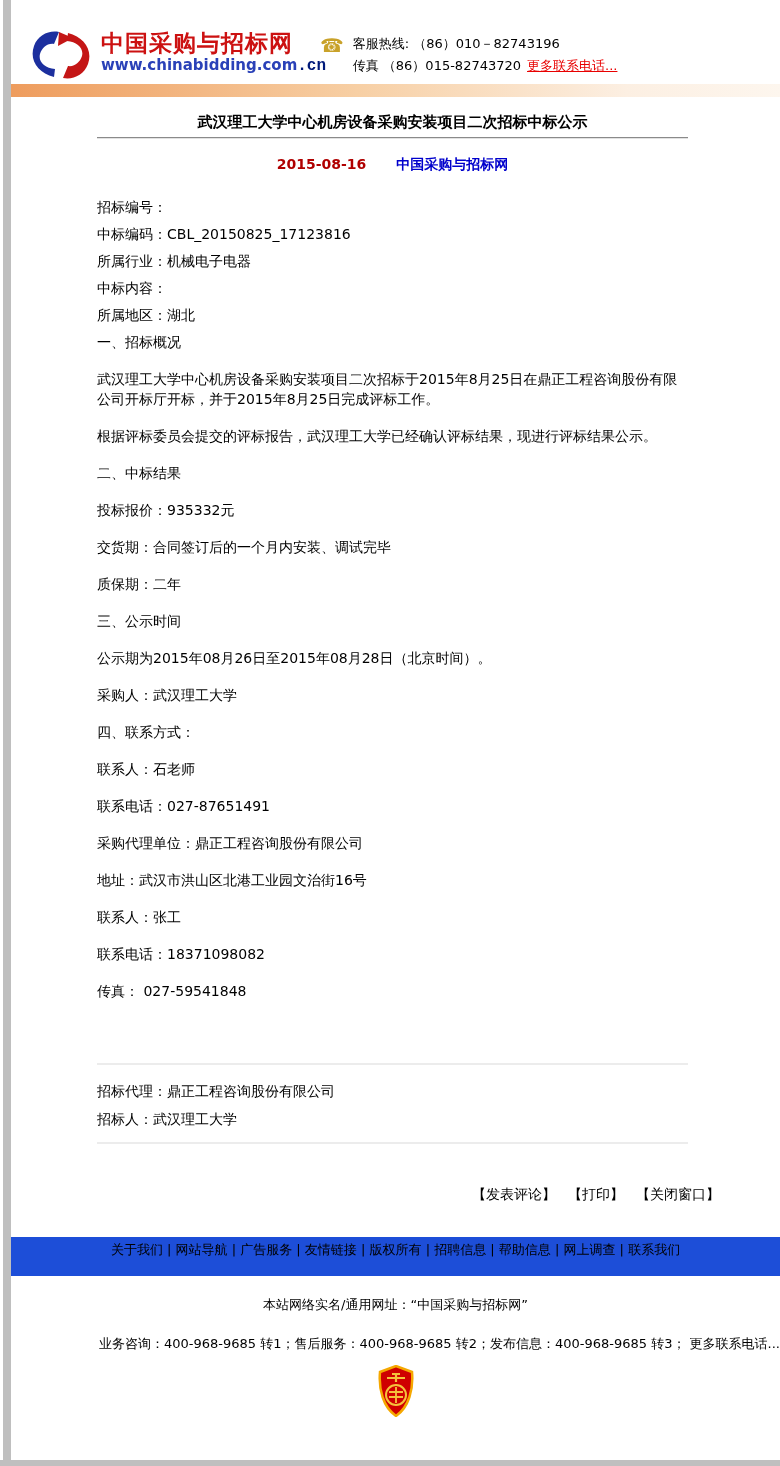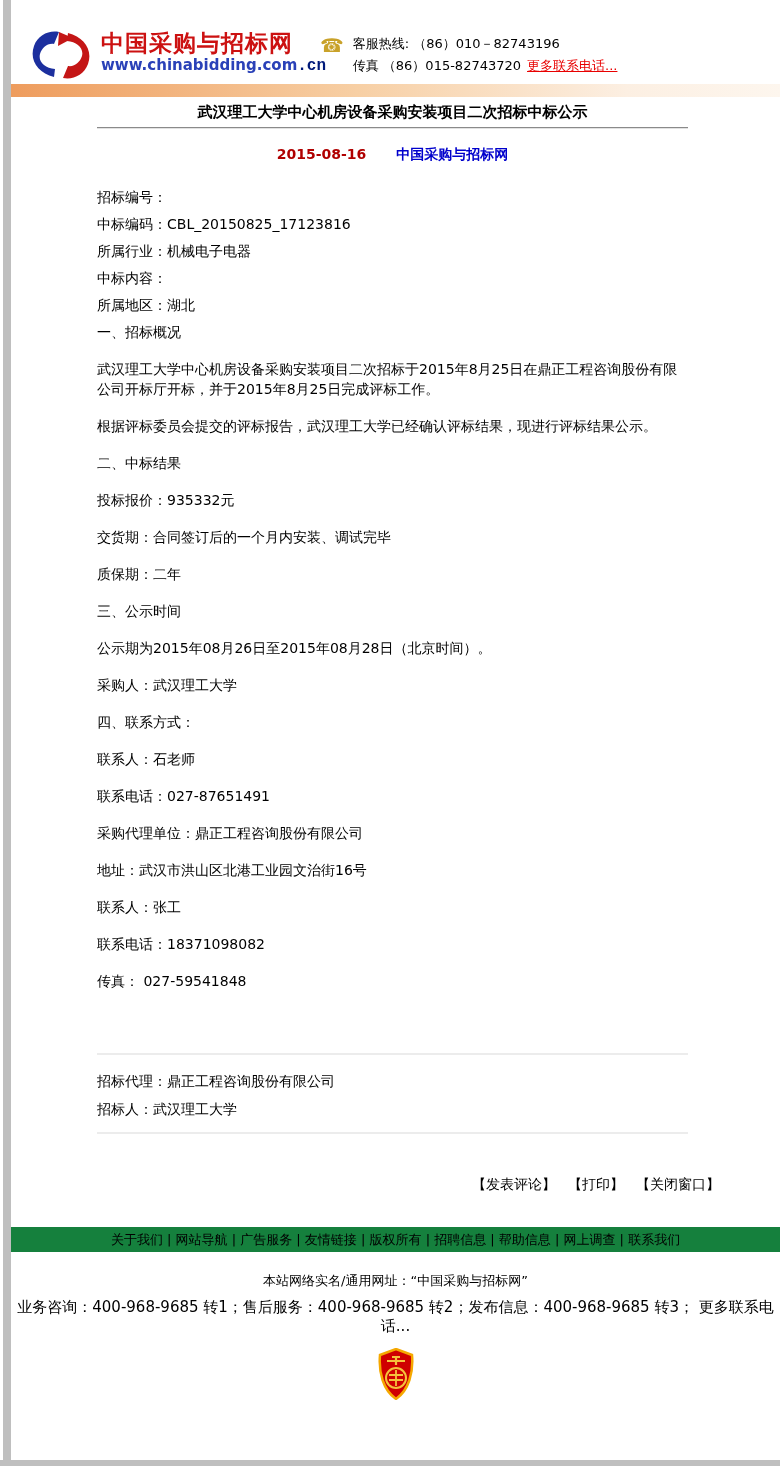--- a/index.html
+++ b/index.html
@@ -24,21 +24,21 @@
 
   .contact { position:absolute; left:309px; top:36px; display:flex; gap:9px; font-size:13px; line-height:15px; }
   .phone-icon { font-size:19px; color:#c9a22a; line-height:19px; }
   .contact-line { margin-bottom:7px; white-space:nowrap; }
   .contact-line:last-child { margin-bottom:0; }
   .red-link { color:#e80000; text-decoration:underline; margin-left:6px; cursor:pointer; }
 
   .orange-bar { height:13px; background:linear-gradient(to right,#ee9c5d,#f7cfa4 45%,#fcefe2 80%,#fdf6ee); }
 
   
-  main { width:591px; margin-left:86px; padding-top:6px; }
+  main { width:591px; margin-left:86px; padding-top:16px; }
   h1 { margin:0; font-size:15px; line-height:18px; font-weight:bold; text-align:center; color:#000; }
   .title-rule { margin:6px 0 0; border:none; border-top:1px solid #8a8a8a; border-bottom:1px solid #e2e2e2; height:0; }
   .meta { margin-top:17px; height:20px; text-align:center; font-size:14px; font-weight:bold; }
   .meta .date { color:#b00000; margin-right:30px; }
   .meta .source { color:#0000cc; cursor:pointer; }
 
   .paragraphs { margin-top:21px; }
   .paragraphs p { margin:0 0 17px; font-size:14px; line-height:20px; }
   .paragraphs p:nth-of-type(-n+5) { margin-bottom:7px; }
 
@@ -46,26 +46,26 @@
   .rule-a { margin:62px 0 0; }
   .sign { margin-top:16px; }
   .sign p { margin:0 0 8px; font-size:14px; line-height:20px; }
   .rule-b { margin:13px 0 0; }
 
   .actions { margin:40px -32px 0 0; text-align:right; font-size:14px; line-height:20px; }
   .actions a { margin-left:12px; color:#000; cursor:pointer; text-decoration:none; }
 
   
   footer { margin-top:20px; }
-  .footer-nav { background:#15803d; height:25px; line-height:25px; text-align:center; font-size:13px;margin-top:33px; }
+  .footer-nav { background:#1d4ed8; height:39px; line-height:25px; text-align:center; font-size:13px;margin-top:33px; }
   .footer-nav a { color:#000; cursor:pointer; text-decoration:none; }
   .footer-nav a + a::before { content:" | "; white-space:pre; color:#000; }
   .copyright { margin:19px 0 0; text-align:center; font-size:13px; font-family:"DejaVu Sans Mono","Liberation Mono",monospace; }
   .realname  { margin:20px 0 0; text-align:center; font-size:13px; }
-  .service   { margin:8px 0 0; text-align:center; font-size:15px; }
+  .service   { margin:21px 0 0; text-align:right; font-size:13px; }
   .badge { margin-top:12px; text-align:center; }
   .badge svg { width:40px; height:52px; cursor:pointer; }
 </style>
 </head>
 <body>
 
 <div class="left-frame"></div>
 
 <div class="content">
 

